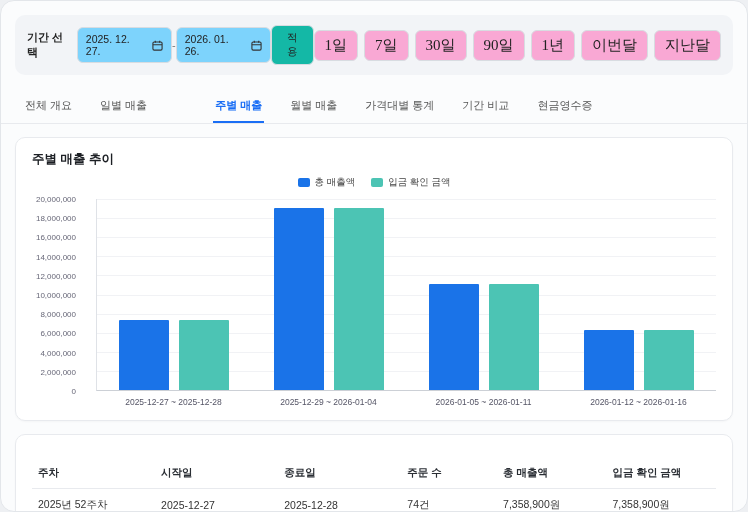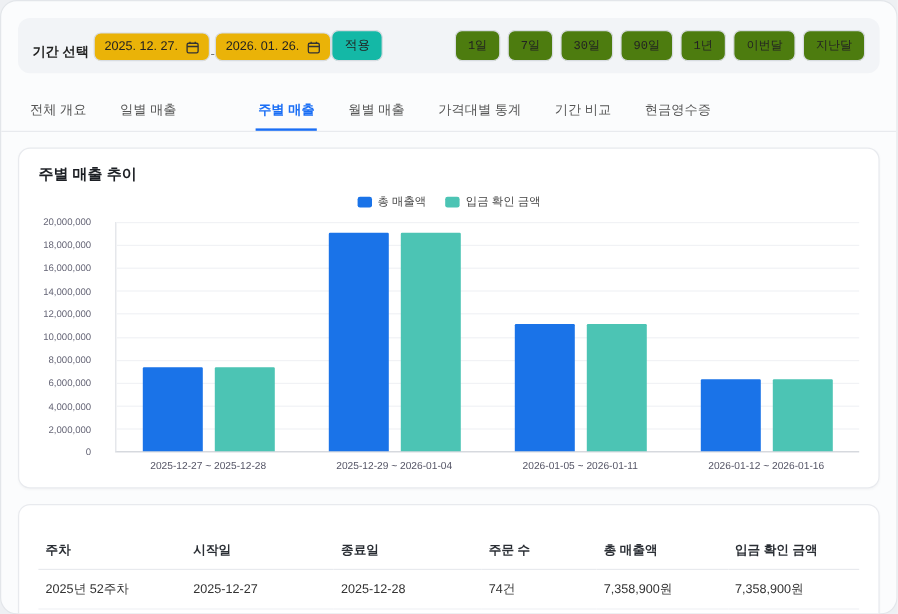--- a/index.html
+++ b/index.html
@@ -4,39 +4,39 @@
 <style>
   * { margin:0; padding:0; box-sizing:border-box; }
   html,body { background:#eef0f3; font-family:"Liberation Sans", sans-serif; }
   .app {
     width:748px; height:512px; margin:0 auto; background:#fbfcfd;
     border:1px solid #e3e6ea; border-radius:14px; overflow:hidden;
   }
   
   .toolbar {
     margin:14px 14px 0; background:#f2f4f7; border-radius:10px;
-    padding:10px 12px; display:flex; align-items:flex-end; gap:0;
+    padding:10px 12px; display:flex; align-items:center; gap:0;
   }
   .toolbar-label { font-size:11px; font-weight:bold; color:#222; margin-right:4px; }
   .date-input {
-    background:#eab308; border:1px solid #d8dce1; border-radius:6px;
+    background:#7dd3fc; border:1px solid #d8dce1; border-radius:6px;
     padding:5px 8px; font-size:10.5px; color:#222; display:flex;
     align-items:center; gap:7px; cursor:pointer;
   }
   .sep { color:#777; font-size:11px; }
   .btn {
     background:#14b8a6; border:1px solid #d8dce1; border-radius:6px;
     padding:5px 10px; font-size:10.5px; color:#222; cursor:pointer;
     font-family:"Liberation Sans", sans-serif;
   }
   .quick { margin-left:auto; display:flex; gap:6px; }
   .qbtn {
-    background:#4d7c0f; border:1px solid #d8dce1; border-radius:6px;
-    padding:5px 10px; font-size:10px; color:#222; cursor:pointer;
-    font-family:Liberation Mono, monospace; white-space:nowrap;
+    background:#f9a8d4; border:1px solid #d8dce1; border-radius:6px;
+    padding:5px 10px; font-size:15px; color:#222; cursor:pointer;
+    font-family:Liberation Serif, serif; white-space:nowrap;
   }
   
   .tabs {
     display:flex; gap:24px; padding:0 22px; margin-top:14px;
     border-bottom:1px solid #e8eaee;
   }
   .tab {
     font-size:11px; color:#555; padding:9px 2px 8px; cursor:pointer;
     border-bottom:2px solid transparent; white-space:nowrap;
   }

